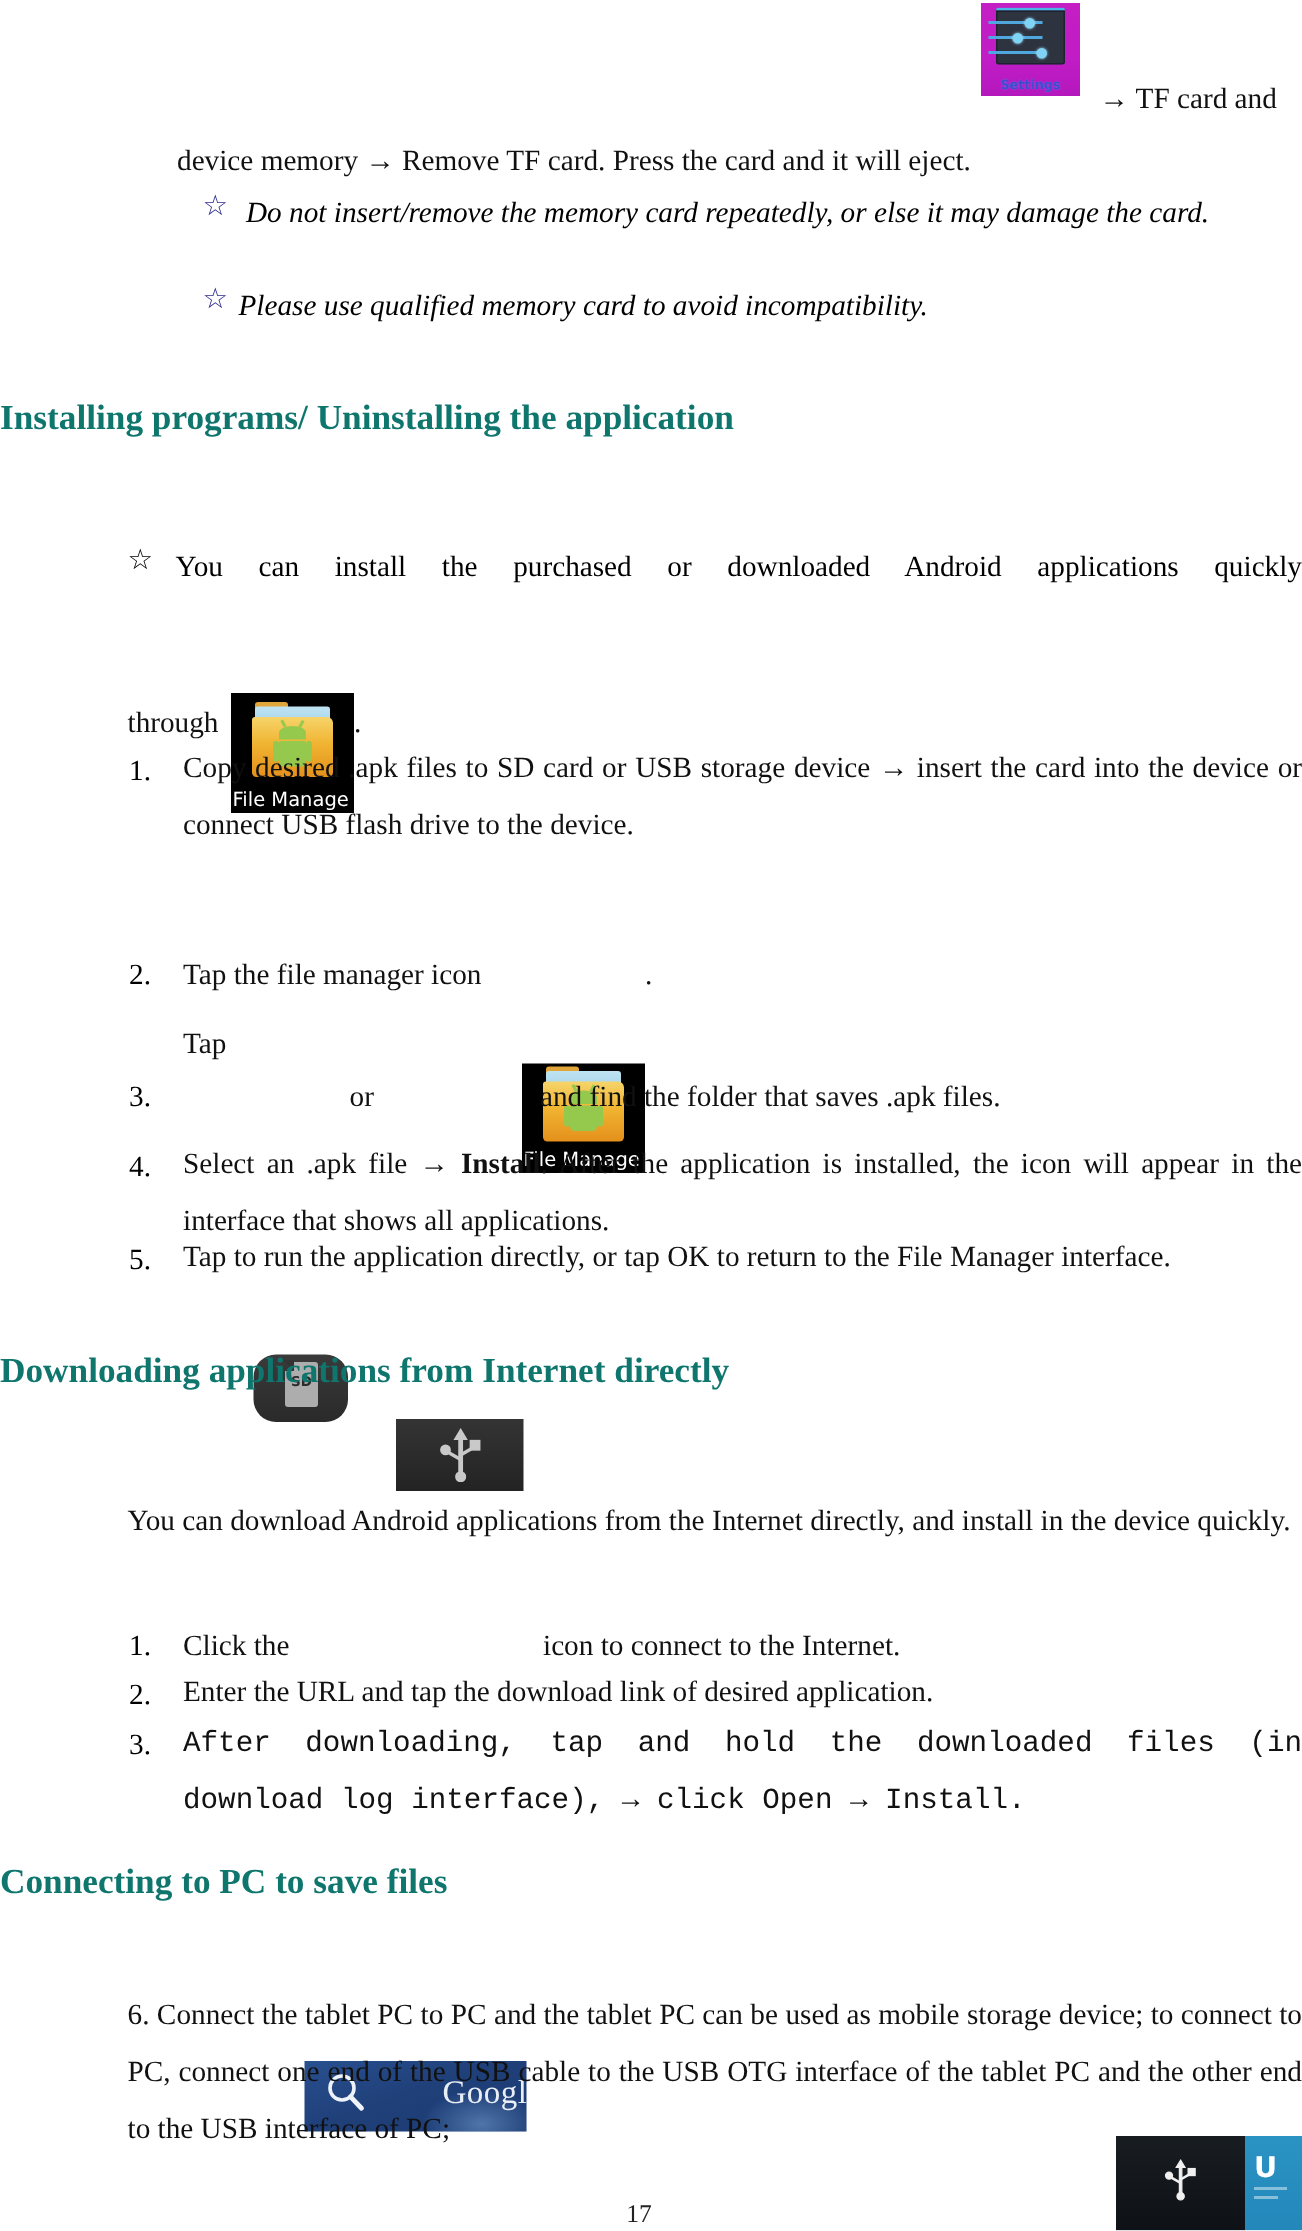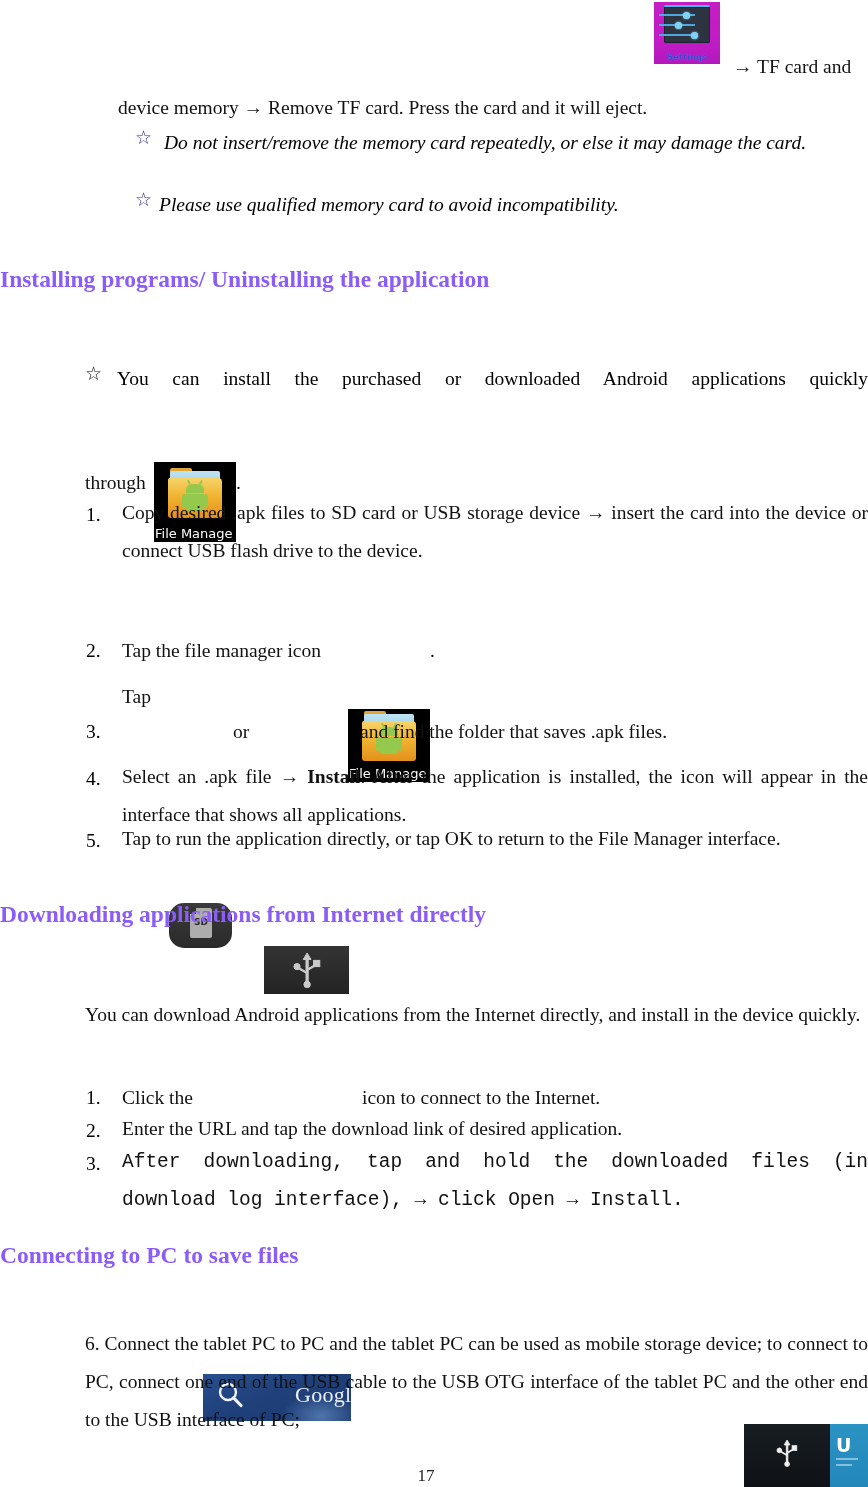--- a/index.html
+++ b/index.html
@@ -34,21 +34,21 @@
 
   .italic { font-style: italic; }
   .bold { font-weight: bold; }
 
   
   .heading {
     position: absolute;
     font-family: "Liberation Serif", "DejaVu Serif", serif;
     font-weight: bold;
     font-size: 23.5px;
-    color: #8b5cf6;
+    color: #0f766e;
     letter-spacing: 0px;
     white-space: nowrap;
   }
 
   
   .star {
     font-family: "DejaVu Sans", sans-serif;
     font-size: 19px;
     line-height: 1;
   }

